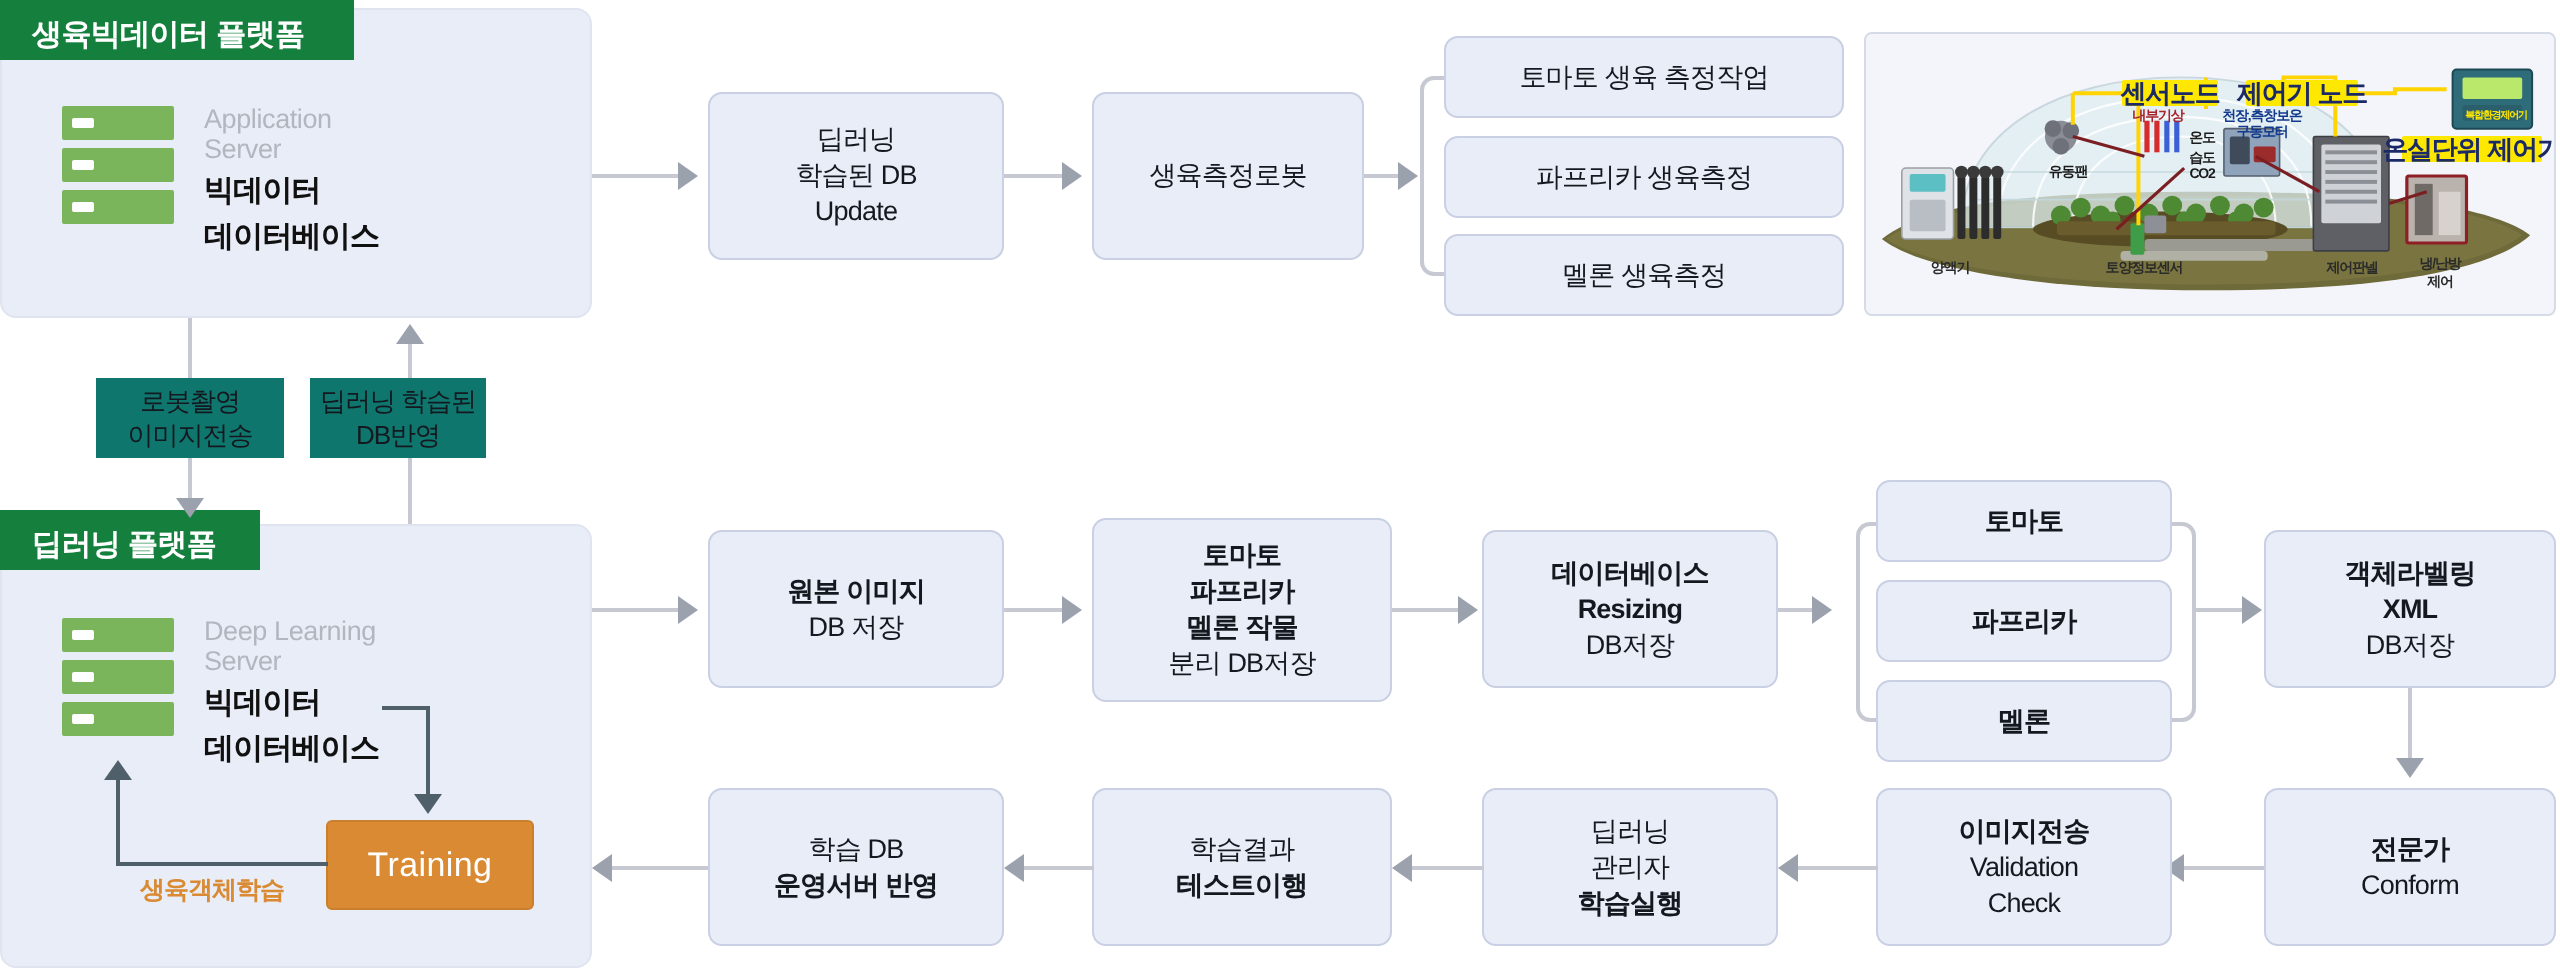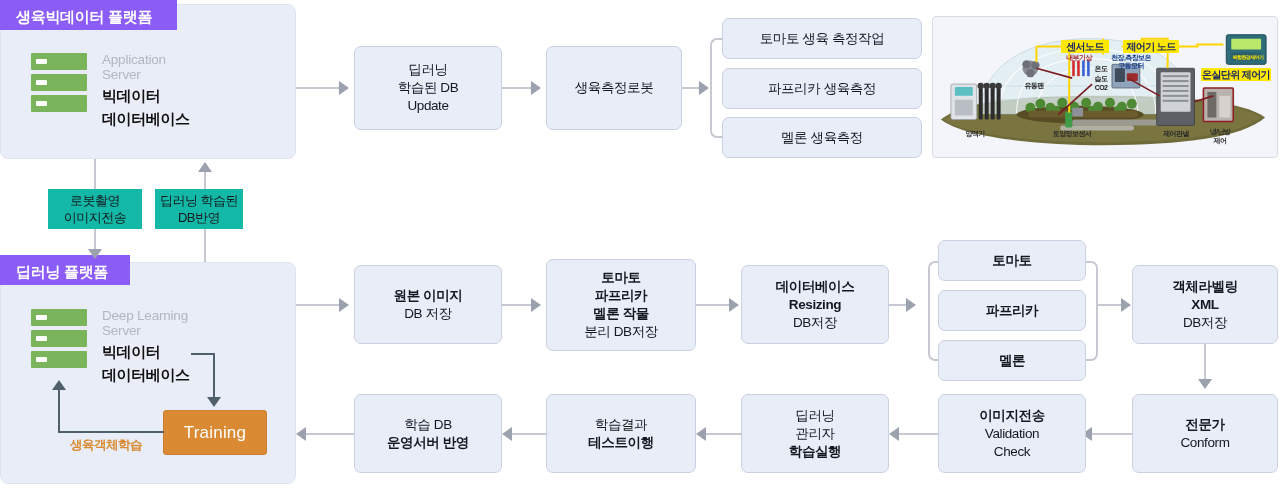--- a/index.html
+++ b/index.html
@@ -15,21 +15,21 @@
   .canvas { position:absolute; left:0; top:0; width:1280px; height:488px; }
   .abs { position:absolute; }
 
   
   .platform {
     background:#e9edf7;
     border:1px solid #dfe4f0;
     border-radius:8px;
   }
   .platform-title {
-    background:#8b5cf6;
+    background:#15803d;
     color:#ffffff;
     font-weight:bold;
     font-size:15px;
     letter-spacing:-0.3px;
     display:flex;
     align-items:center;
     padding:4px 14px 0 16px;
     height:30px;
     white-space:nowrap;
   }
@@ -63,21 +63,21 @@
     text-align:center;
     font-size:13.5px;
     line-height:18px;
     letter-spacing:-0.4px;
     color:#14181f;
     padding:4px 6px;
   }
 
   
   .chip {
-    background:#14b8a6;
+    background:#0f766e;
     border:0;
     display:flex;
     align-items:center;
     justify-content:center;
     text-align:center;
     font-size:13px;
     line-height:17px;
     color:#14181f;
     letter-spacing:-0.5px;
     font-weight:normal;
@@ -130,21 +130,21 @@
     border:1px solid #d6dbe8;
     border-radius:4px;
     overflow:hidden;
   }
   .pic-inner { position:absolute; left:0; top:0; width:100%; height:100%; }
   .yl-box {
     position:absolute;
     background:#ffe800;
     color:#1b2a66;
     font-weight:bold;
-    font-size:10px;
+    font-size:13px;
     letter-spacing:-0.6px;
     display:flex; align-items:center; justify-content:center;
     white-space:nowrap;
     padding:1px 3px;
     border-radius:1px;
   }
   .gh-txt {
     position:absolute;
     color:#123a8c;
     font-weight:bold;

